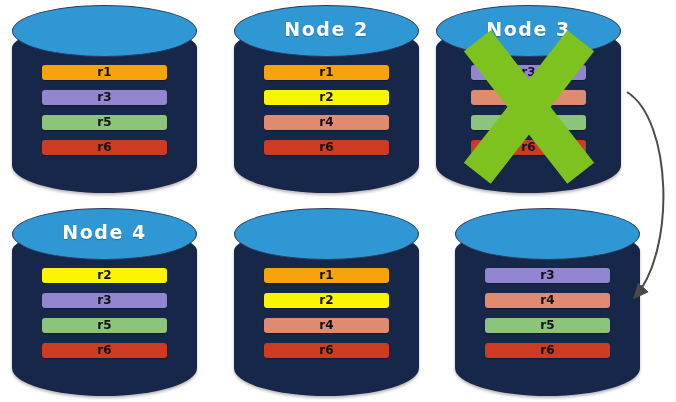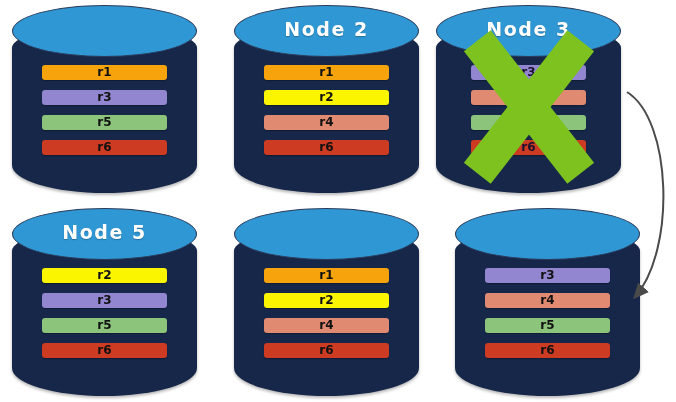--- a/index.html
+++ b/index.html
@@ -151,21 +151,21 @@
           <div class="replica" style="background: rgb(204, 59, 34);">r6</div>
         </div>
         <div class="x-mark">
           <div class="x-bar a"></div>
           <div class="x-bar b"></div>
         </div>
       </div>
       <div class="node" style="left: 12px; top: 208px;">
         <div class="cyl-body"></div>
         <div class="cyl-top"></div>
-        <div class="node-title">Node 5</div>
+        <div class="node-title">Node 4</div>
         <div class="replicas">
           <div class="replica" style="background: rgb(252, 245, 0);">r2</div>
           <div class="replica" style="background: rgb(145, 134, 207);">r3</div>
           <div class="replica" style="background: rgb(140, 196, 124);">r5</div>
           <div class="replica" style="background: rgb(204, 59, 34);">r6</div>
         </div>
       </div>
       <div class="node" style="left: 234px; top: 208px;">
         <div class="cyl-body"></div>
         <div class="cyl-top"></div>

